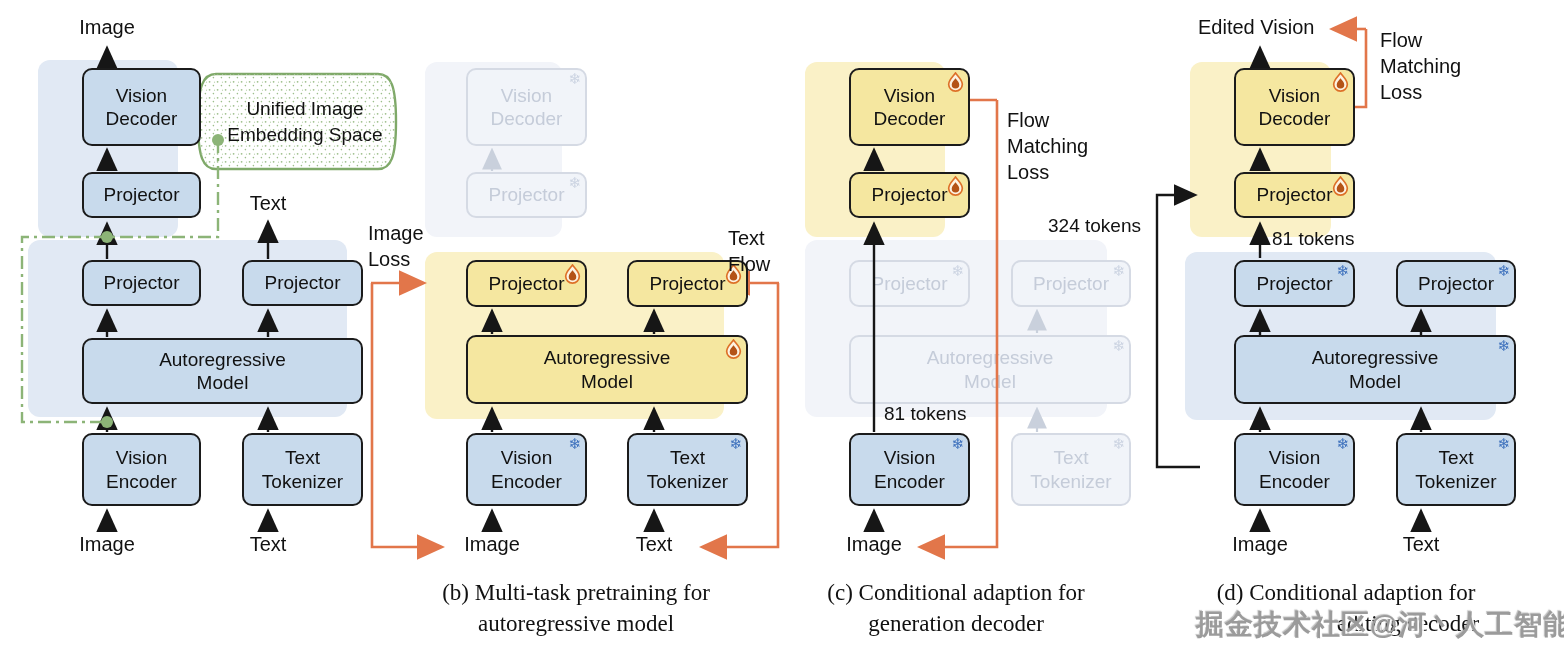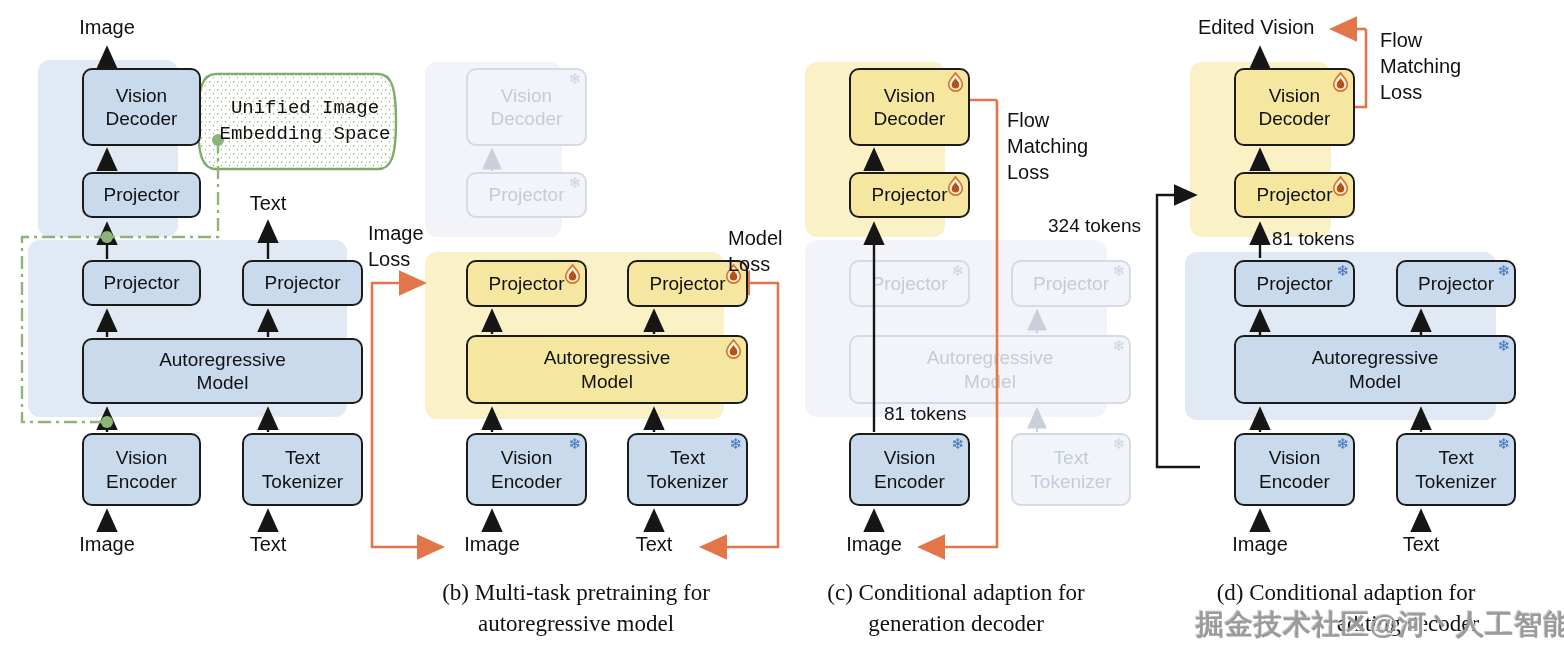--- a/index.html
+++ b/index.html
@@ -17,21 +17,21 @@
   .snow{position:absolute;top:1px;right:4px;font-size:15px;line-height:1;color:var(--snowflake,#3f72bd);}
   .box.faded .snow{color:#ccd4e2;}
   .fire{position:absolute;top:2px;right:2px;width:21px;height:21px;}
   .lbl{position:absolute;font-size:20px;line-height:1.3;z-index:5;white-space:pre-line;}
   .lbl.c{text-align:center;}
   .lbl.r{}
   .cap{position:absolute;font-family:"Liberation Serif",serif;font-size:23px;text-align:center;z-index:5;}
   .wires{position:absolute;left:0;top:0;z-index:3;}
   .barrel-text{position:absolute;left:199px;top:73px;width:212px;height:97px;display:flex;
                align-items:center;justify-content:center;text-align:center;font-size:19px;
-               line-height:1.32;z-index:5;font-family:Liberation Mono, monospace;}
+               line-height:1.32;z-index:5;}
   .watermark{position:absolute;left:1196px;top:606px;font-size:28px;font-weight:bold;
              letter-spacing:1px;color:#9b9b9b;white-space:nowrap;z-index:9;
              text-shadow:2px 2px 1px rgba(255,255,255,.95), -1px -1px 1px rgba(110,110,110,.45);}
 </style>
 </head>
 <body>
 
 <div class="canvas">
 
   <div class="container" style="left:38px;top:60px;width:140px;height:177px;"></div>
@@ -227,21 +227,21 @@
 Encoder</span>
     <span class="snow">❄</span>
   </div>
   <div class="box" style="left:593px;top:433px;width:121px;height:73px;">
     <span>Text
 Tokenizer</span>
     <span class="snow">❄</span>
   </div>
 
   <div class="lbl" style="left:368px;top:220px;width:66px;">Image Loss</div>
-  <div class="lbl" style="left:728px;top:225px;width:56px;">Model Loss</div>
+  <div class="lbl" style="left:728px;top:225px;width:56px;">Text Flow</div>
   <div class="lbl c" style="left:440px;top:531px;width:104px;">Image</div>
   <div class="lbl c" style="left:602px;top:531px;width:104px;">Text</div>
   <div class="cap" style="left:400px;top:580px;width:352px;">(b) Multi-task pretraining for</div>
   <div class="cap" style="left:400px;top:611px;width:352px;">autoregressive model</div>
 
   <div class="box yellow" style="left:815px;top:68px;width:121px;height:78px;">
     <span>Vision
 Decoder</span>
     <svg class="fire" viewBox="0 0 20 20">
       <path d="M10 1 C12.5 4.5 16.5 7.5 16.5 11.7 A6.5 6.5 0 0 1 3.5 11.7 C3.5 7.5 7.5 4.5 10 1 Z" fill="#fdf3e2" stroke="#dd7028" stroke-width="1.6"></path>

